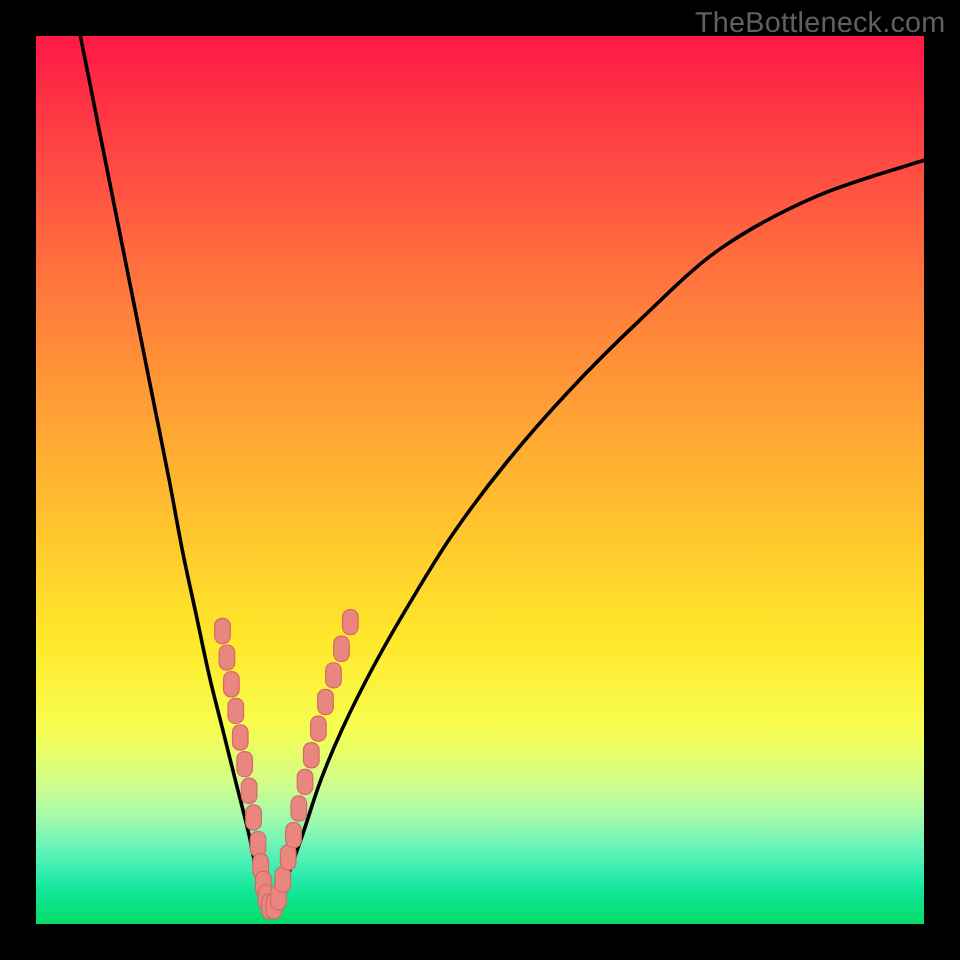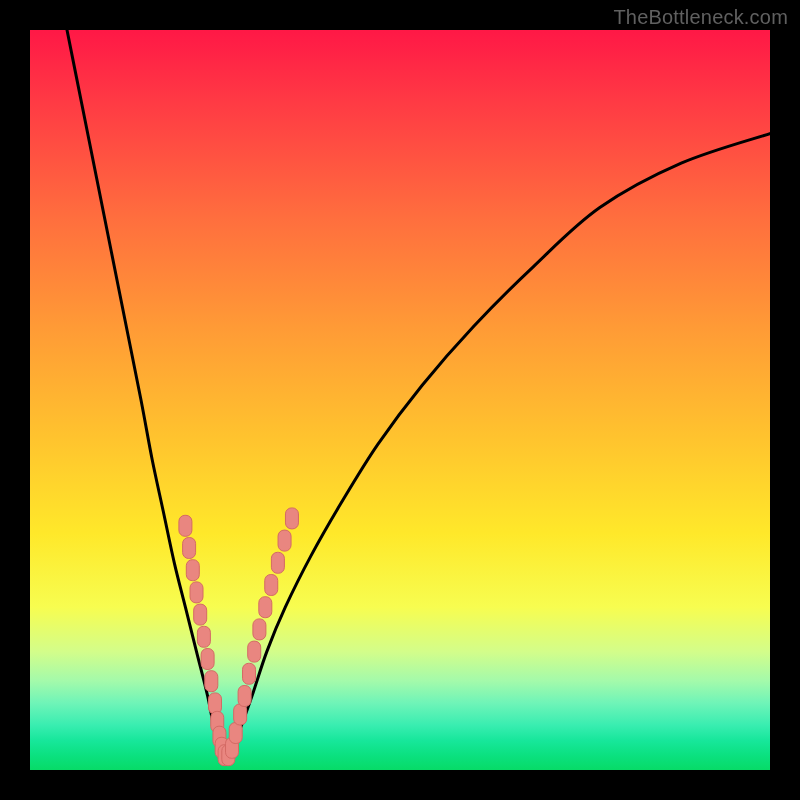--- a/index.html
+++ b/index.html
@@ -15,21 +15,21 @@
     position: relative;
     width: 800px;
     height: 800px;
     background: #000;
   }
   .watermark {
     position: absolute;
     top: 6px;
     right: 12px;
     color: #606060;
-    font-size: 20px;
+    font-size: 24px;
     font-weight: 500;
     letter-spacing: 0.2px;
     z-index: 10;
   }
   .plot {
     position: absolute;
     left: 30px;
     top: 30px;
     width: 740px;
     height: 740px;

